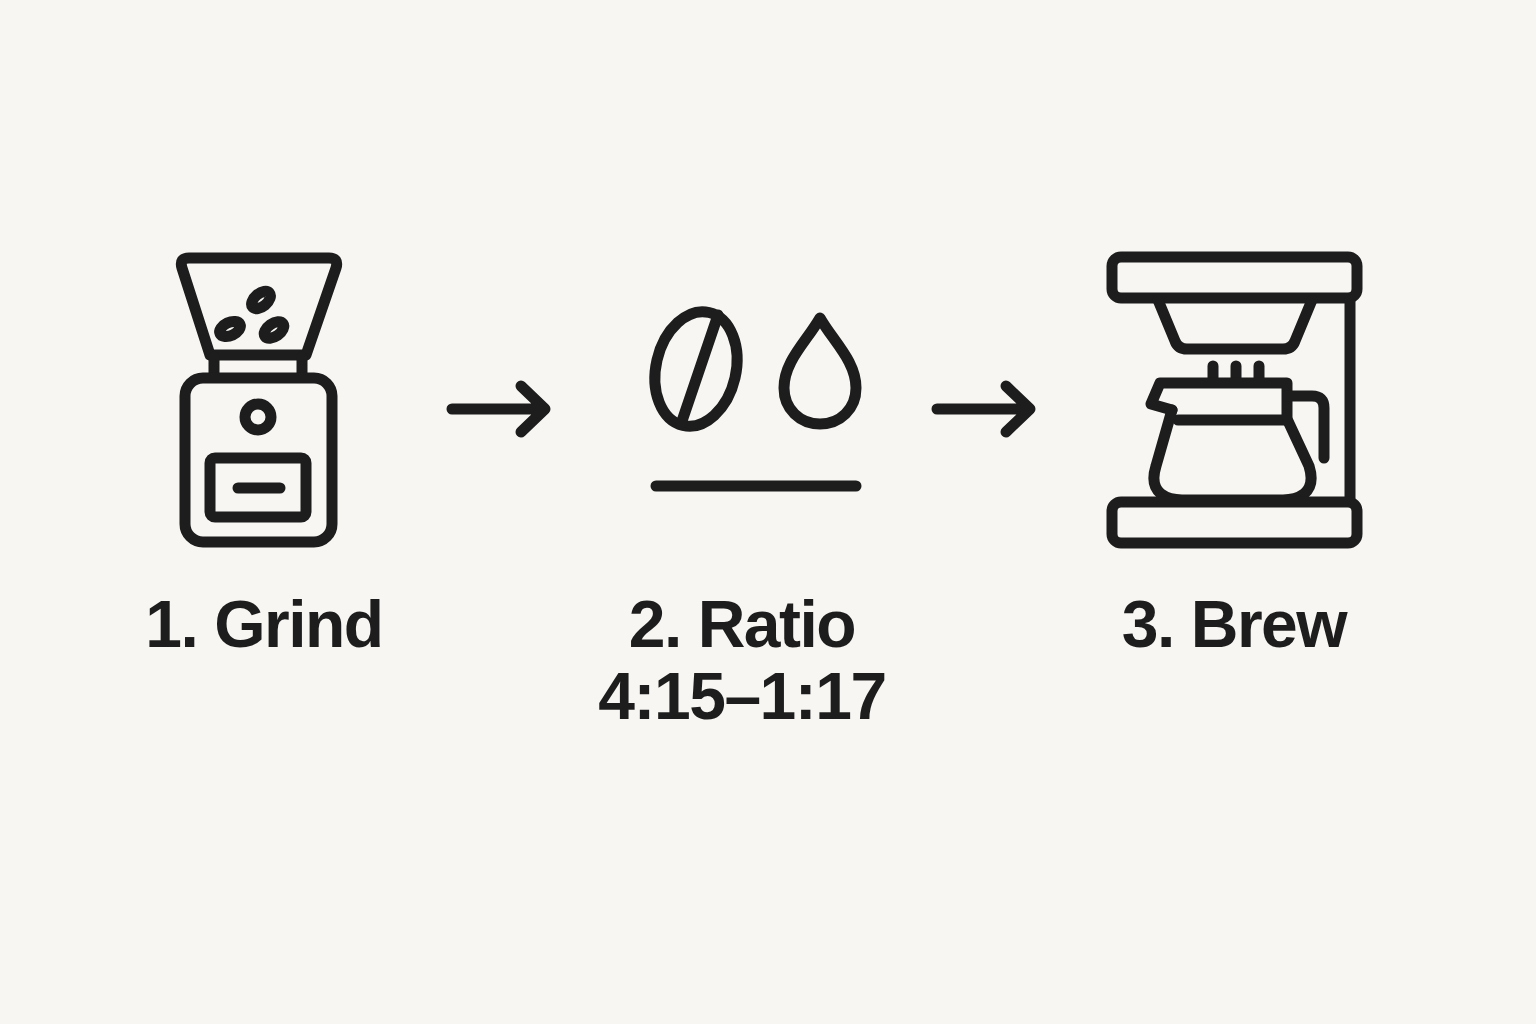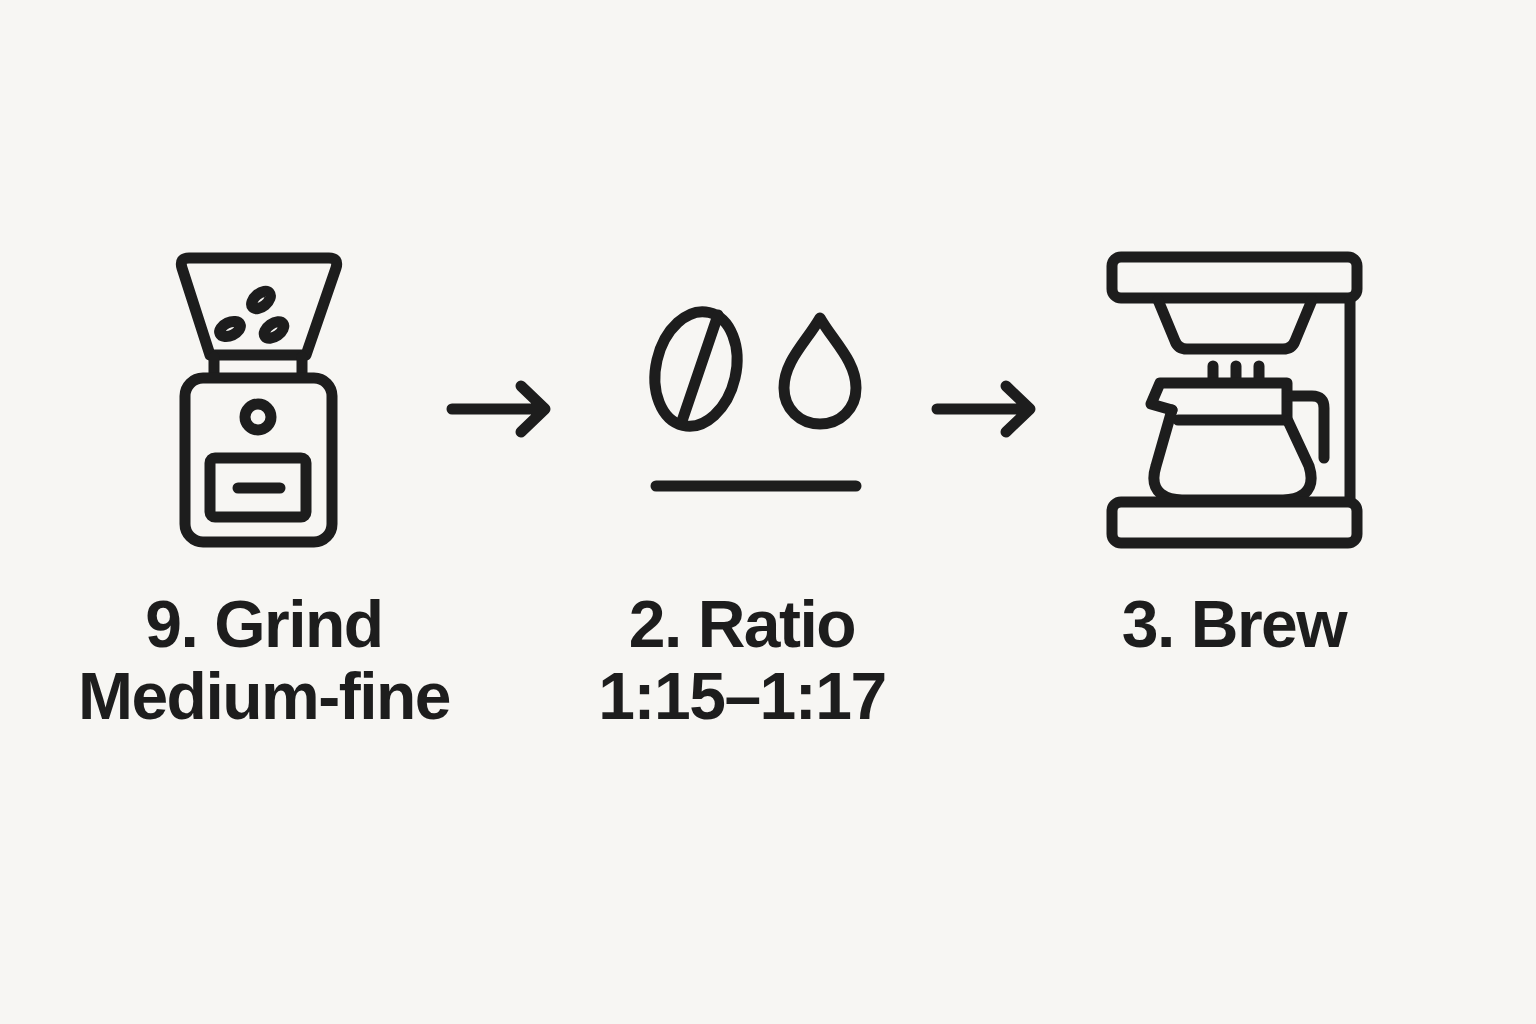--- a/index.html
+++ b/index.html
@@ -87,24 +87,23 @@
       <path stroke-width="13" d="M 1350,300 L 1350,501"></path>
       <path stroke-width="10" d="M 1213,366 L 1213,381 M 1236,366 L 1236,381 M 1259,366 L 1259,381"></path>
       <path d="M 1172,410 L 1151,404 L 1160,383 L 1287,383 L 1287,420 L 1178,420"></path>
       <path d="M 1172,410 L 1156,466 Q 1150,485 1161,494 Q 1169,500 1182,500 L 1283,500 Q 1296,500 1304,494 Q 1315,485 1309,466 L 1288,421"></path>
       <path d="M 1288,396 L 1312,396 Q 1324,396 1324,408 L 1324,458"></path>
       <rect x="1112" y="502" width="245" height="41" rx="9"></rect>
     </g>
   </svg>
 
   <div class="label label-1">
-    <span class="line">9. Grind</span>
-    <span class="line">Medium-fine</span>
+    <span class="line">1. Grind</span>
   </div>
   <div class="label label-2">
     <span class="line">2. Ratio</span>
-    <span class="line">1:15–1:17</span>
+    <span class="line">4:15–1:17</span>
   </div>
   <div class="label label-3">
     <span class="line">3. Brew</span>
   </div>
 
 </div>
 
 </body></html>

